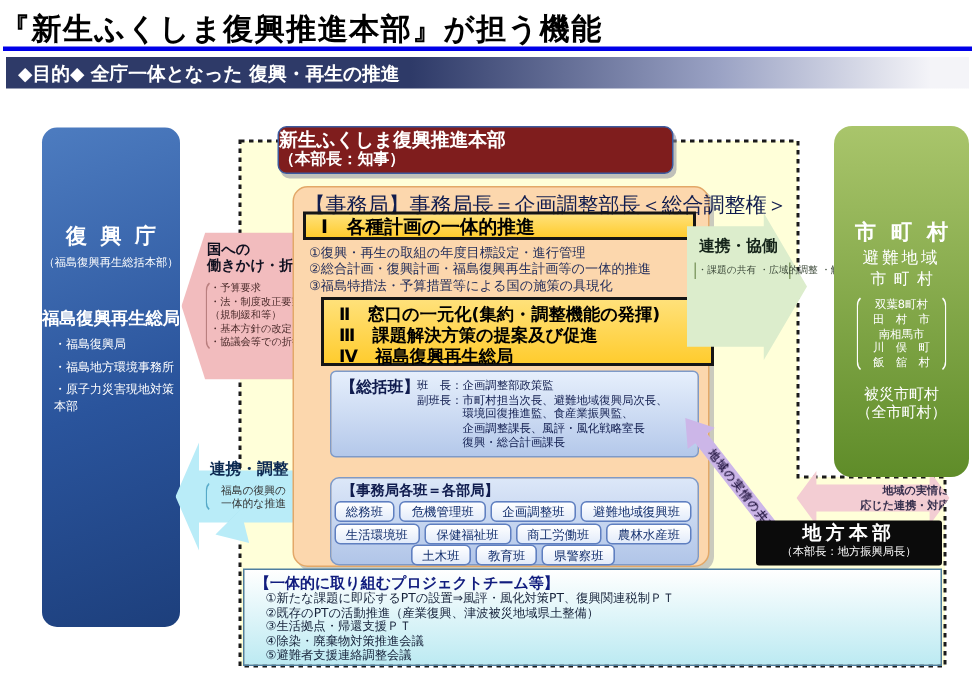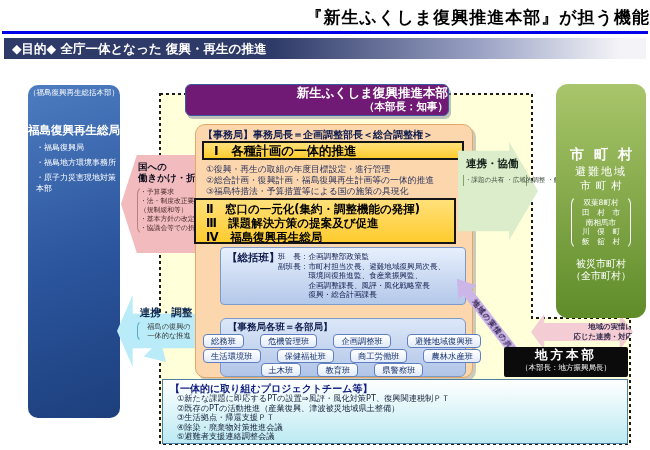--- a/index.html
+++ b/index.html
@@ -1,21 +1,21 @@
 <!DOCTYPE html>
 <html><head>
 <meta charset="utf-8">
 <style>
   html,body{margin:0;padding:0;background:#fff}
   .stage{position:relative;width:650px;height:450px;background:#fff;overflow:hidden;
          font-family:"DejaVu Sans","Liberation Sans",sans-serif;}
   .abs{position:absolute}
   .pre{white-space:pre-line}
 
-  #main-title{top:6px;left:0;width:650px;text-align:right;font-size:17px;font-weight:bold;color:#000;letter-spacing:1px}
+  #main-title{top:6px;left:0;width:650px;text-align:left;font-size:20px;font-weight:bold;color:#000;letter-spacing:1px}
   #title-rule{top:31px;left:2px;width:646px;height:3px;background:#0000e8}
   #purpose{top:38px;left:4px;width:642px;height:21px;box-sizing:border-box;padding-left:8px;
     background:linear-gradient(90deg,#2e3a68 0%,#2e3a68 42%,#9aa2c4 74%,#f4f4f8 96%);
     color:#fff;font-size:12.5px;font-weight:bold;line-height:21px}
 
   
   #left-panel{left:28px;top:85px;width:92px;height:333px;border-radius:10px;
     background:linear-gradient(160deg,#4d7cc0 0%,#2a549c 55%,#1d3f7c 100%);color:#fff;text-align:center}
   #agency{margin-top:64px;font-size:14px;font-weight:bold;letter-spacing:9px;text-indent:9px}
   #agency-sub{font-size:7.5px;margin-top:3px}
@@ -35,50 +35,50 @@
     filter:drop-shadow(0 0 1px #58b7d6)}
   #arrow-rc-title{left:131px;top:306px;width:70px;text-align:center;font-size:10.5px;font-weight:bold;color:#0d2a52}
   #arrow-rc-sub{left:137px;top:320px;width:60px;font-size:7.2px;color:#333;line-height:9px;text-align:center;
     border:1px solid #56a9c8;border-top-color:transparent;border-bottom-color:transparent;border-radius:7px;padding:1px 1px}
   #mini-arrow{left:147px;top:345px;width:24px;height:20px;background:#b9ecf8;
     clip-path:polygon(50% 100%,0 0,100% 0);transform:rotate(-45deg);filter:drop-shadow(0 0 1px #58b7d6)}
 
   
 
   
-  #hq-box{left:185px;top:84px;width:262px;height:30px;background:#701a75;border:1px solid #3c5a9e;border-radius:6px;
-    box-shadow:2px 3px 0 rgba(140,140,158,.55);color:#fff;text-align:right}
+  #hq-box{left:185px;top:84px;width:262px;height:30px;background:#7f1d1d;border:1px solid #3c5a9e;border-radius:6px;
+    box-shadow:2px 3px 0 rgba(140,140,158,.55);color:#fff;text-align:left}
   #hq-line1{font-size:12.5px;font-weight:bold;line-height:15px}
   #hq-line2{font-size:10.5px;font-weight:bold;line-height:12px}
 
   
   #sec-box{left:195px;top:124px;width:276px;height:252px;background:#fcd7ad;border:1px solid #e3a868;border-radius:10px;
     box-shadow:3px 3px 0 rgba(150,150,162,.5)}
-  #sec-header{left:203px;top:128px;font-size:10px;font-weight:bold;color:#101c4e}
+  #sec-header{left:203px;top:128px;font-size:14px;font-weight:normal;color:#101c4e}
   #func1{left:202px;top:141px;width:262px;height:19px;box-sizing:border-box;padding-left:10px;
     background:linear-gradient(#ffe17a,#ffcc2e);border:2px solid #151515;font-size:12.5px;font-weight:bold;line-height:15px;color:#000}
   #func1-items{left:206px;top:164px;font-size:8.8px;line-height:11px;color:#26305c}
-  #func2{left:194px;top:198px;width:262px;height:46px;box-sizing:border-box;padding:2px 0 0 10px;
+  #func2{left:214px;top:198px;width:262px;height:46px;box-sizing:border-box;padding:2px 0 0 10px;
     background:linear-gradient(#ffe17a,#ffcc2e);border:2px solid #151515;color:#000}
   .func2-line{font-size:11.5px;font-weight:bold;line-height:14px;white-space:nowrap}
 
   #soukatsu{left:220px;top:247px;width:244px;height:56px;background:linear-gradient(#e6effc,#b4c8ea);
     border:1px solid #7e9ac8;border-radius:4px}
   #soukatsu-label{left:227px;top:251px;font-size:10.5px;font-weight:bold;color:#101c4e}
   #soukatsu-lines{left:278px;top:252px;width:184px;font-size:7.6px;line-height:9.6px;color:#101c4e}
 
   #coord-bar{left:246px;top:301px;width:218px;height:16px}
   #coord-line{top:6px;left:0;width:218px;height:5px;background:linear-gradient(#b0b8c2,#7d8694);border-radius:2px}
   #coord-label{left:50%;top:0;transform:translateX(-50%);background:#fcfcfe;border:1px solid #8b93a0;
     font-size:10px;font-weight:bold;letter-spacing:7px;padding:0 6px 0 13px;height:15px;line-height:15px;white-space:nowrap;color:#000}
 
   #units-box{left:220px;top:318px;width:244px;height:57px;background:linear-gradient(#dce7f8,#b1c5e8);
     border:1px solid #7e9ac8;border-radius:6px}
   #units-header{left:228px;top:321px;font-size:9.5px;font-weight:bold;color:#101c4e}
-  .units-row{display:flex;justify-content:center;gap:16px;left:220px;width:244px}
+  .units-row{display:flex;justify-content:center;gap:3px;left:220px;width:244px}
   #units-row-0{top:334px}#units-row-1{top:349px}#units-row-2{top:363px}
   .pill{background:linear-gradient(#ffffff,#e2ebfa);border:1px solid #5f7fc0;border-radius:4px;
     font-size:8.3px;color:#14306e;padding:0 7px;height:12px;line-height:12px;white-space:nowrap}
 
   
   #arrow-kyoudou{left:458px;top:142px;width:80px;height:98px;background:#dcedcc;
     clip-path:polygon(0 9%,64% 9%,64% 0,100% 50%,64% 100%,64% 91%,0 91%);filter:drop-shadow(0 0 1px #7ca05e)}
   #kyoudou-title{left:466px;top:157px;font-size:10.5px;font-weight:bold;color:#15241a;white-space:nowrap}
   #kyoudou-items{left:463px;top:175px;width:60px;font-size:6.5px;line-height:9px;color:#3d4a3a;
     border-left:1px solid #86a06a;border-right:1px solid #86a06a;padding:1px 1px;white-space:nowrap}
@@ -120,20 +120,21 @@
 
   <svg class="abs" id="dashed-svg" width="650" height="450">
     <polygon points="160,94 532,94 532,318 630,318 630,444 160,444" fill="#ffffd9" stroke="#1a1a1a" stroke-width="2" stroke-dasharray="3 3"></polygon>
   </svg>
 
   <div class="abs" id="main-title">『新生ふくしま復興推進本部』が担う機能</div>
   <div class="abs" id="title-rule"></div>
   <div class="abs" id="purpose">◆目的◆ 全庁一体となった 復興・再生の推進</div>
 
   <div class="abs" id="left-panel">
+    <div id="agency">復興庁</div>
     <div id="agency-sub">（福島復興再生総括本部）</div>
     <div id="bureau">福島復興再生総局</div>
     <div class="bureau-item">・福島復興局</div>
     <div class="bureau-item">・福島地方環境事務所</div>
     <div class="bureau-item">・原子力災害現地対策本部</div>
   </div>
 
   <div class="abs" id="arrow-national"></div>
   <div class="abs pre" id="arrow-national-title">国への
 働きかけ・折衝</div>

